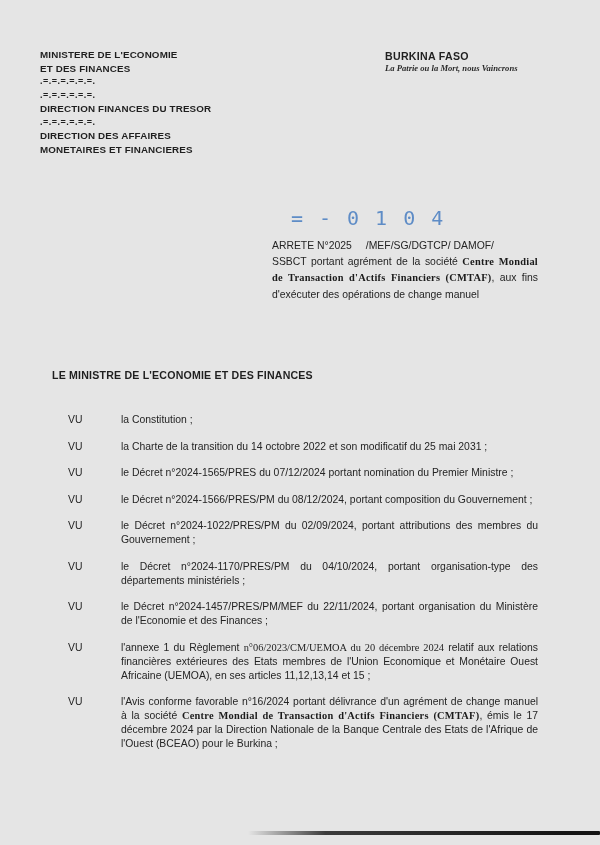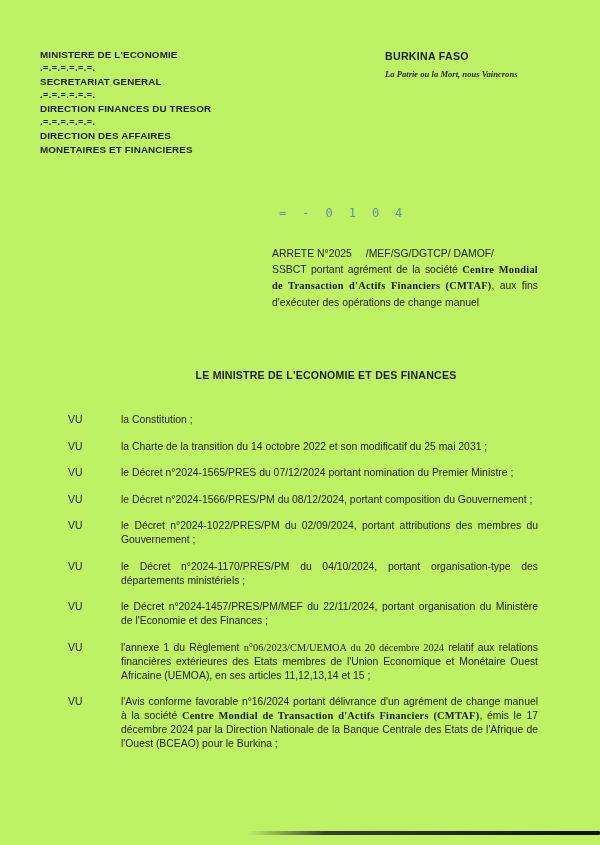--- a/index.html
+++ b/index.html
@@ -1,20 +1,20 @@
 <!DOCTYPE html>
 <html><head>
 <meta charset="utf-8">
 <style>
   html, body { margin: 0; padding: 0; }
   .page {
     position: relative;
     width: 600px;
     height: 845px;
-    background: #bef264;
+    background: #e5e5e5;
     overflow: hidden;
     font-family: "Liberation Sans", sans-serif;
     color: #242424;
   }
 
   
   .header-left {
     position: absolute;
     left: 40px;
     top: 48px;
@@ -39,71 +39,71 @@
     width: 155px;
     text-align: left;
   }
   .country {
     font-size: 10.6px;
     font-weight: bold;
     letter-spacing: 0.3px;
     color: #1f1f1f;
   }
   .motto {
-    margin-top: 7px;
+    margin-top: 1px;
     font-family: "Liberation Serif", serif;
     font-style: italic;
     font-weight: 600;
     font-size: 8.6px;
     color: #2a2a2a;
   }
 
   
   .stamp {
     position: absolute;
-    left: 279px;
+    left: 291px;
     top: 206px;
     font-family: "DejaVu Sans Mono", monospace;
-    font-size: 12px;
+    font-size: 20px;
     letter-spacing: 16px;
     color: #4c80c2;
     opacity: 0.88;
     white-space: nowrap;
   }
 
   
   .arrete {
     position: absolute;
     left: 272px;
     top: 238px;
     width: 266px;
     font-size: 10.4px;
     line-height: 16.2px;
     color: #242424;
   }
-  .arrete-line1 { display: flex; white-space: nowrap; margin-top: 8px; }
+  .arrete-line1 { display: flex; white-space: nowrap; }
   .arrete-gap { display: inline-block; width: 14px; flex: none; }
   .arrete-body { text-align: justify; }
   .serif { font-family: "Liberation Serif", serif; }
   .serif-bold {
     font-family: "Liberation Serif", serif;
     font-weight: bold;
     letter-spacing: 0.25px;
     color: #1b1b1b;
   }
 
   
   .doc-title {
     position: absolute;
     left: 0;
     top: 369px;
     width: 600px;
     box-sizing: border-box;
     padding-left: 52px;
-    text-align: center;
+    text-align: left;
     font-size: 10.6px;
     font-weight: bold;
     letter-spacing: 0.2px;
     color: #1f1f1f;
   }
 
   
   .vu-list {
     position: absolute;
     left: 68px;
@@ -140,22 +140,22 @@
     border-radius: 1px;
   }
 </style>
 </head>
 <body>
 
 <div class="page">
 
   <div class="header-left">
     <div>MINISTERE DE L'ECONOMIE</div>
+    <div>ET DES FINANCES</div>
     <div class="sep">.=.=.=.=.=.=.</div>
-    <div>SECRETARIAT GENERAL</div>
     <div class="sep">.=.=.=.=.=.=.</div>
     <div>DIRECTION FINANCES DU TRESOR</div>
     <div class="sep">.=.=.=.=.=.=.</div>
     <div>DIRECTION DES AFFAIRES</div>
     <div>MONETAIRES ET FINANCIERES</div>
   </div>
 
   <div class="header-right">
     <div class="country">BURKINA FASO</div>
     <div class="motto">La Patrie ou la Mort, nous Vaincrons</div>

